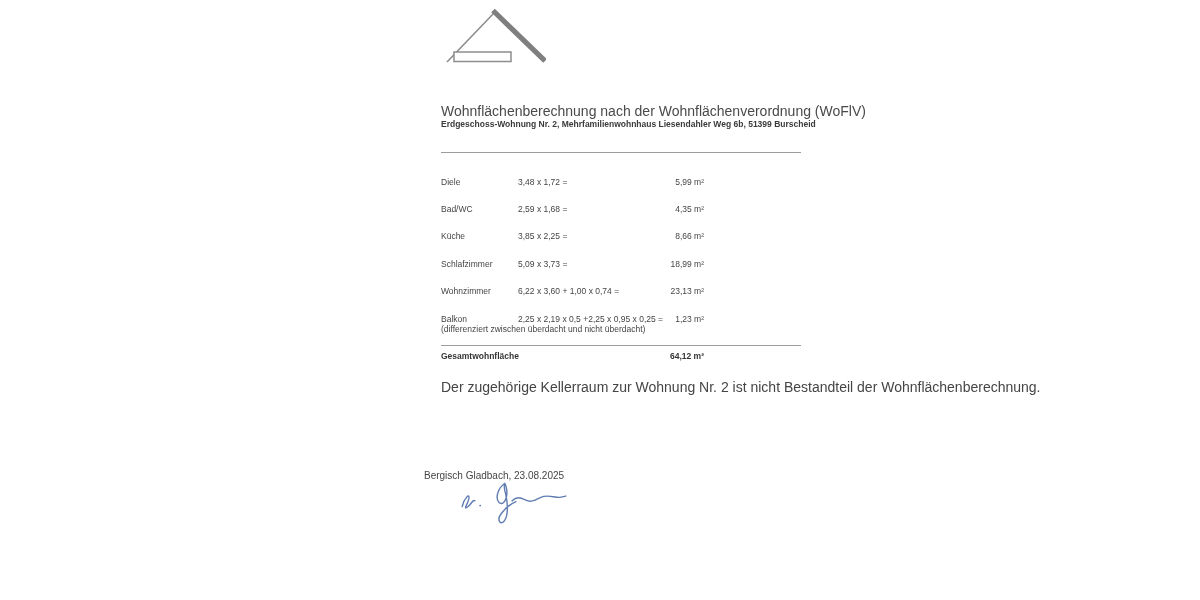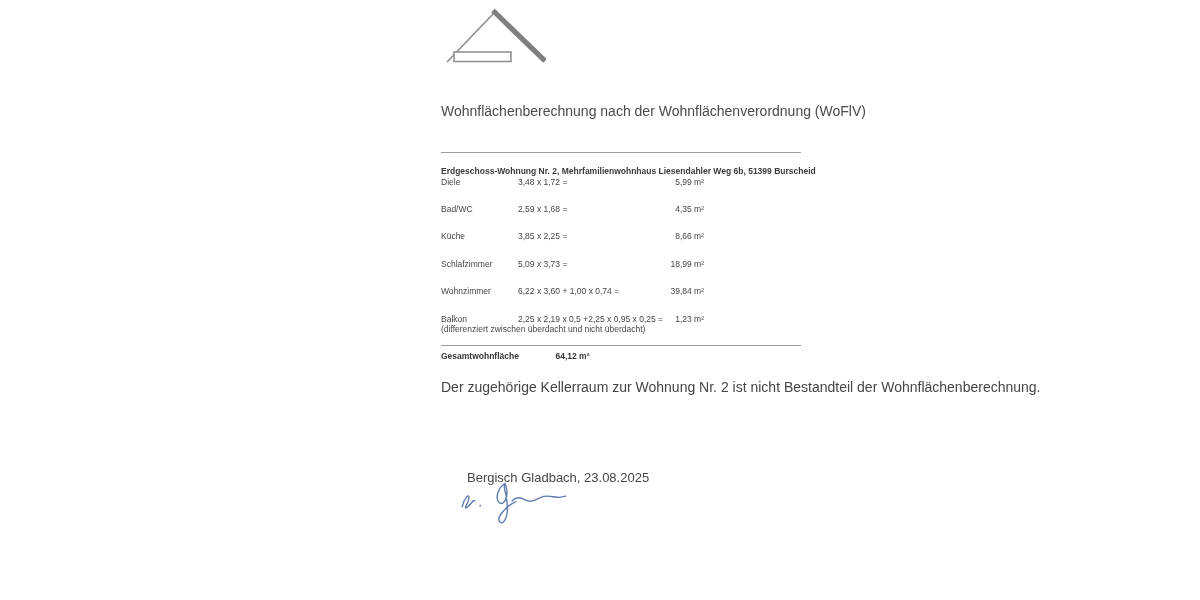--- a/index.html
+++ b/index.html
@@ -11,43 +11,43 @@
 
   
   .logo{position:absolute;left:441px;top:6px;}
   .company{position:absolute;left:680px;top:11px;color:#c5c5c9;white-space:nowrap;}
   .company .l1{font-size:9.5px;letter-spacing:.25px;color:#c2c2c7;}
   .company .l2{font-size:6.5px;letter-spacing:.35px;margin-top:2.5px;color:#c9c9cd;}
   .company .l3{font-size:6.5px;letter-spacing:.2px;margin-top:1px;color:#c9c9cd;}
 
   
   .doc-title{position:absolute;left:441px;top:103px;font-size:14px;color:#4a4a4a;white-space:nowrap;}
-  .doc-subtitle{position:absolute;left:441px;top:119px;font-size:8.5px;font-weight:bold;color:#3a3a3a;white-space:nowrap;margin-top:47px;}
+  .doc-subtitle{position:absolute;left:441px;top:119px;font-size:8.5px;font-weight:bold;color:#3a3a3a;white-space:nowrap;}
 
   
   .rule{position:absolute;left:441px;width:360px;height:0;border-top:1px solid #9c9c9c;}
   .rule.r1{top:152px;}
   .rule.r2{top:345px;}
 
   
   .rows{position:absolute;left:441px;top:177px;width:360px;font-size:8.5px;color:#454545;}
   .calc-row{position:absolute;left:0;width:360px;height:20px;}
   .calc-row .label{position:absolute;left:0;top:0;white-space:nowrap;}
   .calc-row .formula{position:absolute;left:77px;top:0;white-space:nowrap;}
   .calc-row .value{position:absolute;left:0;top:0;width:263px;text-align:right;white-space:nowrap;}
   .calc-row .note{position:absolute;left:0;top:9.5px;white-space:nowrap;}
   .r-0{top:0;} .r-1{top:27px;} .r-2{top:54px;} .r-3{top:82px;} .r-4{top:109px;} .r-5{top:137px;}
 
   
   .total-row{position:absolute;left:441px;top:351px;width:360px;font-size:8.5px;font-weight:bold;color:#353535;}
   .total-row .label{position:absolute;left:0;top:0;white-space:nowrap;}
-  .total-row .value{position:absolute;left:0;top:0;width:263px;text-align:center;}
+  .total-row .value{position:absolute;left:0;top:0;width:263px;text-align:right;}
 
   .keller-note{position:absolute;left:441px;top:379px;font-size:14px;color:#454545;white-space:nowrap;}
-  .place-date{position:absolute;left:467px;top:470px;font-size:13px;color:#454545;white-space:nowrap;}
+  .place-date{position:absolute;left:424px;top:470px;font-size:10px;color:#454545;white-space:nowrap;}
   .signature{position:absolute;left:450px;top:477px;}
 </style>
 </head>
 <body>
 
 <div class="page">
 
   <div class="logo">
     <svg width="105" height="58" viewBox="0 0 105 58">
       <line x1="53" y1="7" x2="6" y2="56" stroke="#8d8d8d" stroke-width="1.6"></line>
@@ -79,21 +79,21 @@
       <span class="value">8,66 m²</span>
     </div>
     <div class="calc-row r-3">
       <span class="label">Schlafzimmer</span>
       <span class="formula">5,09 x 3,73 =</span>
       <span class="value">18,99 m²</span>
     </div>
     <div class="calc-row r-4">
       <span class="label">Wohnzimmer</span>
       <span class="formula">6,22 x 3,60 + 1,00 x 0,74 =</span>
-      <span class="value">39,84 m²</span>
+      <span class="value">23,13 m²</span>
     </div>
     <div class="calc-row r-5">
       <span class="label">Balkon</span>
       <span class="formula">2,25 x 2,19 x 0,5 +2,25 x 0,95 x 0,25 =</span>
       <span class="value">1,23 m²</span>
       <span class="note">(differenziert zwischen überdacht und nicht überdacht)</span>
     </div>
   </div>
 
   <div class="rule r2"></div>

